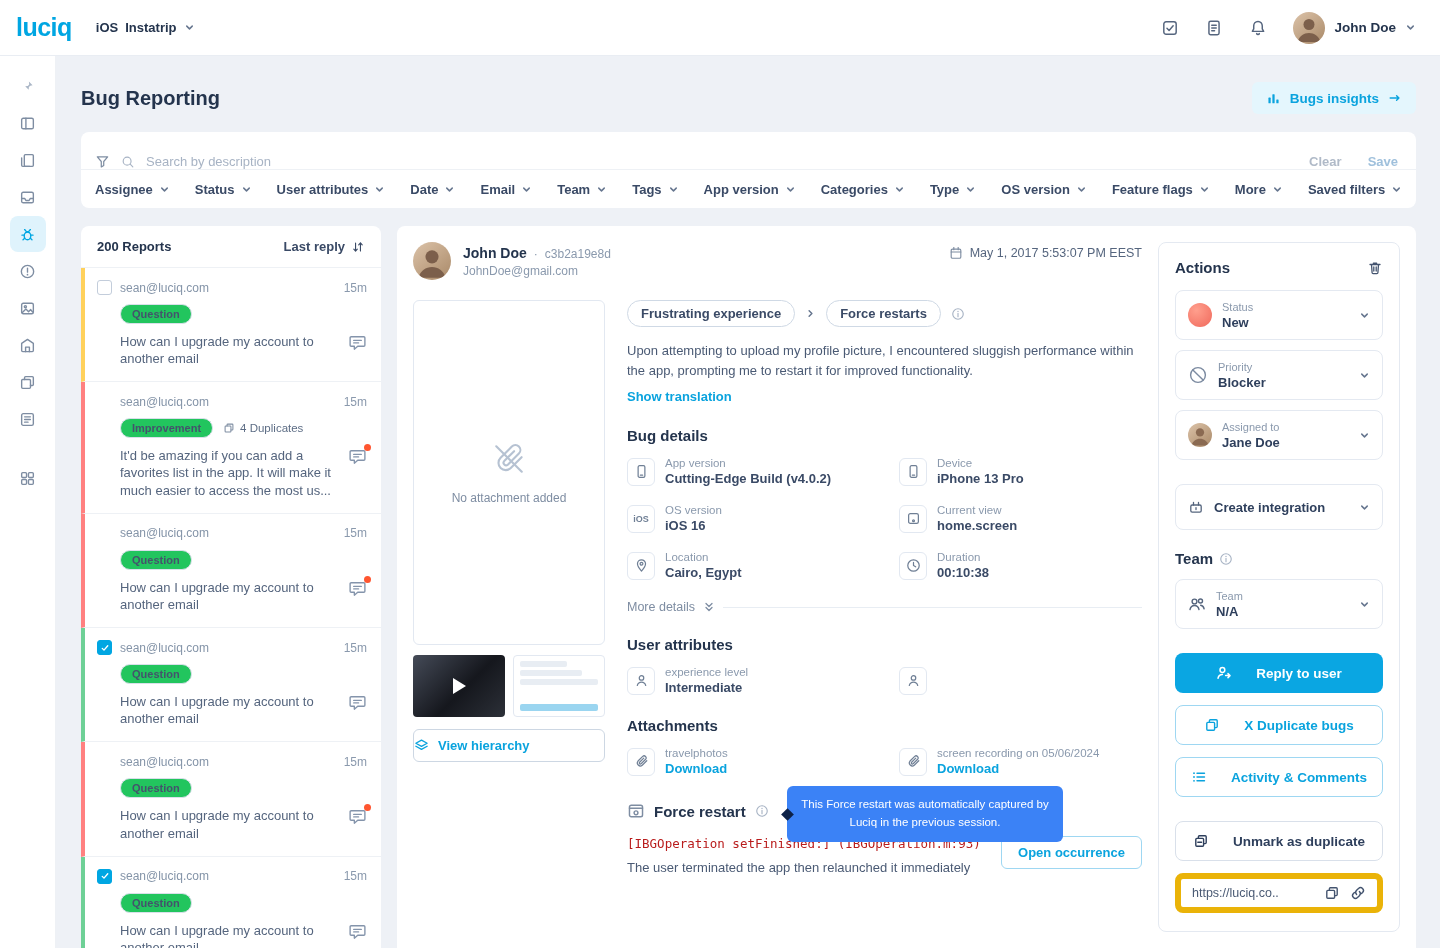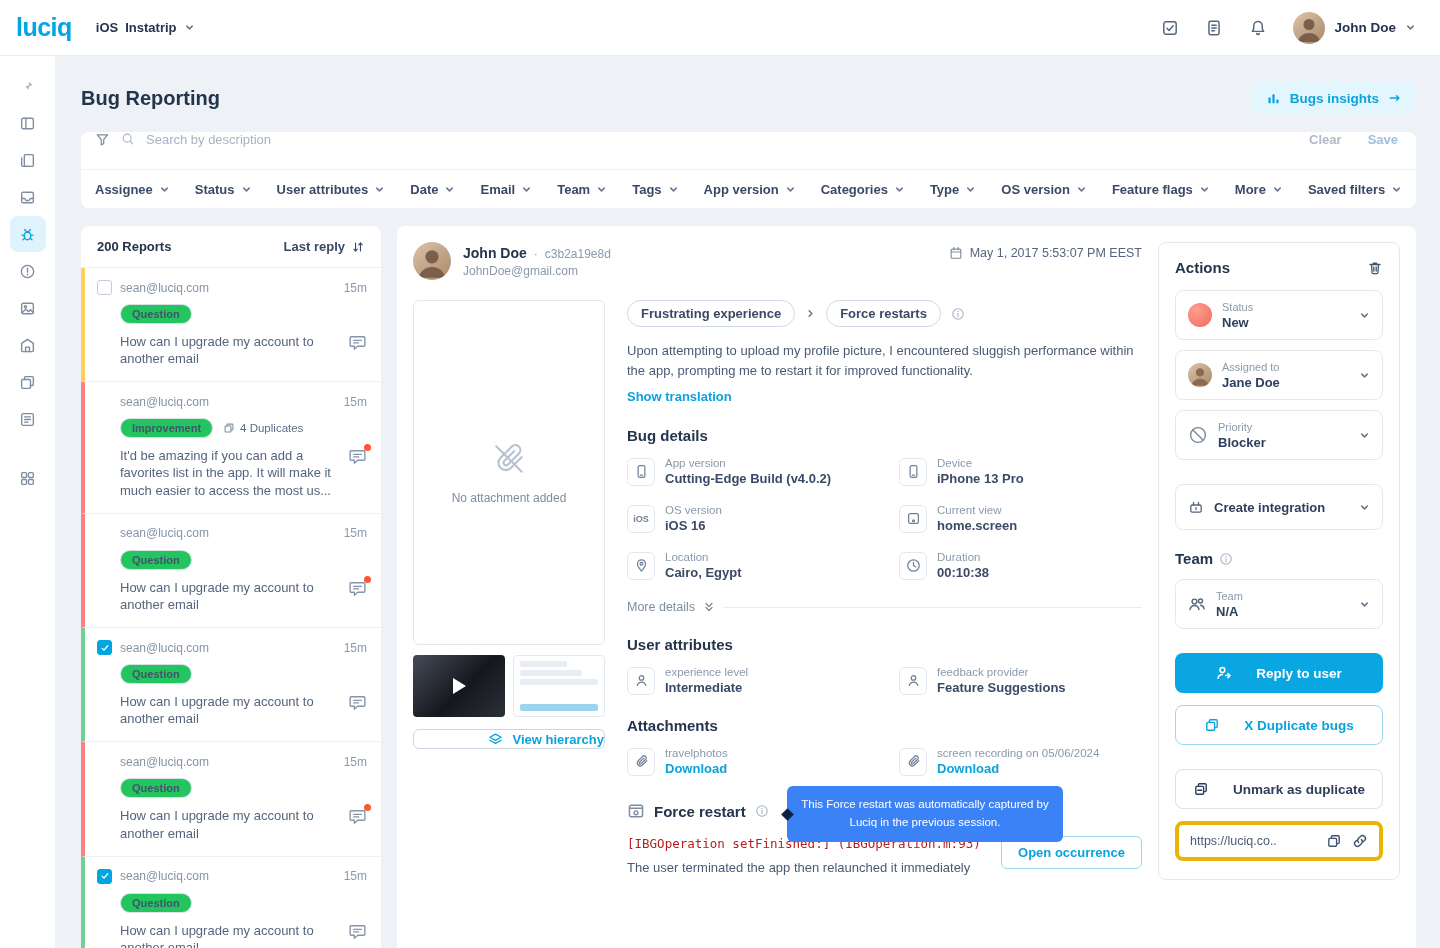--- a/index.html
+++ b/index.html
@@ -36,21 +36,21 @@
 .content{flex:1;padding:0 24px 0 25px;overflow:hidden}
 
 
 .page-head{display:flex;align-items:center;justify-content:space-between;padding:26px 0 18px}
 .page-title{font-size:20px;font-weight:700;color:#24344d}
 .insights-btn{display:flex;align-items:center;gap:9px;background:#e4f6fd;border:none;border-radius:6px;height:32px;padding:0 14px;color:#0aa3de;font-size:13.5px;font-weight:700;cursor:pointer}
 .insights-btn svg{width:15px;height:15px}
 
 
 .sf-card{background:#fff;border-radius:8px;margin-bottom:18px}
-.search-row{height:38px;display:flex;align-items:flex-start;padding:0 14px;gap:11px;border-bottom:1px solid #eef1f5}
+.search-row{height:38px;display:flex;align-items:flex-end;padding:0 14px;gap:11px;border-bottom:1px solid #eef1f5}
 .funnel{width:15px;height:15px;color:#7e8da2;cursor:pointer;flex:none}
 .mag{width:14px;height:14px;color:#a7b3c4;flex:none}
 .search-input{flex:1;border:none;outline:none;font-size:13px;color:#3a4a66;background:transparent}
 .search-input::placeholder{color:#a7b3c4}
 .search-actions{display:flex;gap:26px;padding-right:4px}
 .clear-btn{background:none;border:none;font-size:13px;color:#b0bac8;font-weight:600;cursor:pointer}
 .save-btn{background:none;border:none;font-size:13px;color:#9fc0dc;font-weight:600;cursor:pointer}
 .filter-row{height:38px;display:flex;align-items:center;padding:0 14px;gap:25px}
 .filter-chip{display:flex;align-items:center;gap:6px;font-size:13px;font-weight:600;color:#3a4a66;cursor:pointer;white-space:nowrap}
 .saved-filters{margin-left:auto}
@@ -100,21 +100,21 @@
 .thumbs{display:flex;gap:8px;margin-top:10px}
 .thumb{width:92px;height:62px;border-radius:4px;overflow:hidden;position:relative;cursor:pointer;flex:none}
 .thumb-video{background:linear-gradient(135deg,#454b58,#15171d 55%,#2c3038)}
 .play{position:absolute;inset:0;display:flex;align-items:center;justify-content:center;gap:0}
 .play-tri{width:0;height:0;border-left:13px solid #fff;border-top:8px solid transparent;border-bottom:8px solid transparent}
 .thumb-shot{background:#fff;border:1px solid #e2e8f1;padding:5px 6px;display:flex;flex-direction:column;gap:3px}
 .shot-bar{height:6px;background:#e8edf3;border-radius:2px}
 .shot-bar.w60{width:60%}
 .shot-bar.w80{width:80%}
 .shot-foot{height:7px;background:#9ad5f0;border-radius:2px;margin-top:auto}
-.vh-btn{margin-top:12px;width:100%;height:20px;border:1px solid #cdd7e3;background:#fff;border-radius:6px;display:flex;align-items:center;justify-content:flex-end;gap:9px;color:#0aa3de;font-size:13px;font-weight:700;cursor:pointer}
+.vh-btn{margin-top:12px;width:100%;height:33px;border:1px solid #cdd7e3;background:#fff;border-radius:6px;display:flex;align-items:center;justify-content:flex-start;gap:9px;color:#0aa3de;font-size:13px;font-weight:700;cursor:pointer}
 .vh-btn svg{width:15px;height:15px;flex:none}
 
 .d-right{flex:1;min-width:0}
 .chip-row{display:flex;align-items:center;gap:10px}
 .cat-chip{border:1px solid #cfd9e5;border-radius:14px;padding:5px 13px;font-size:13px;font-weight:600;color:#3a4a66;background:#fff;cursor:pointer;white-space:nowrap}
 .chip-sep{width:11px;height:11px;color:#65758e;flex:none}
 .info-i{width:14px;height:14px;color:#a7b3c4;cursor:pointer;flex:none}
 .d-desc{margin-top:14px;font-size:13px;line-height:1.5;color:#4a5a74;max-width:515px}
 .translate-link{display:inline-block;margin-top:9px;font-size:13px;color:#0aa3de;font-weight:600;cursor:pointer}
 .sec-title{font-size:15px;font-weight:700;color:#24344d;margin-top:22px}
@@ -155,21 +155,21 @@
 .prohibit{width:20px;height:20px;color:#7b8aa0;flex:none}
 .people{width:18px;height:18px;color:#55657e;flex:none}
 .create-tile{margin-top:24px;font-size:13px;font-weight:700;color:#2e3f5c;height:46px}
 .create-tile svg.lead{width:16px;height:16px;color:#55657e;flex:none}
 .team-head{display:flex;align-items:center;gap:6px;margin:20px 0 12px}
 .btn{width:100%;height:40px;border-radius:8px;display:flex;align-items:center;justify-content:center;gap:24px;font-size:13.5px;font-weight:700;cursor:pointer;margin-bottom:12px}
 .btn svg{width:16px;height:16px;flex:none}
 .btn-primary{background:#0aa6e2;border:none;color:#fff;margin-top:24px}
 .btn-blue{background:#fff;border:1px solid #9ed7f2;color:#0aa3de}
 .btn-gray{background:#fff;border:1px solid #d9e0ea;color:#2e3f5c;margin-top:24px}
-.url-box{display:flex;align-items:center;border:4px solid #eab308;border-radius:8px;height:40px;padding:13px 11px;gap:10px}
+.url-box{display:flex;align-items:center;border:6px solid #eab308;border-radius:8px;height:40px;padding:13px 11px;gap:10px}
 .url-text{flex:1;font-size:12.5px;color:#4a5a74;white-space:nowrap;overflow:hidden}
 .url-box .ubtn{width:16px;height:16px;color:#44546f;cursor:pointer;flex:none}
 </style>
 </head>
 <body>
 
 <header class="topbar">
   <div class="tb-left">
     <div class="logo">
       <span class="logo-text">luciq</span>
@@ -751,24 +751,20 @@
       <div class="d-value">Intermediate</div>
     </div>
   </div>
                   <div class="dcell">
     <span class="d-icon">
                       <svg class="icon-svg" viewBox="0 0 16 16">
                         <circle cx="8" cy="5.3" r="2.4"></circle>
                         <path d="M3.5 13.3c.7-2.2 2.4-3.5 4.5-3.5s3.8 1.3 4.5 3.5"></path>
                       </svg>
                     </span>
-    <div class="tile-main">
-      <div class="d-label">feedback provider</div>
-      <div class="d-value">Feature Suggestions</div>
-    </div>
   </div>
                 </div>
 
               <h2 class="sec-title">Attachments</h2>
               <div class="dgrid">
                   <div class="dcell">
     <span class="d-icon">
                       <svg class="icon-svg" viewBox="0 0 16 16">
                         <path d="M13.6 7.2 8.8 12a3.2 3.2 0 0 1-4.5-4.5l5-5a2.2 2.2 0 0 1 3.1 3.1L7.6 10.4a1.1 1.1 0 0 1-1.6-1.6l4.4-4.4"></path>
                       </svg>
@@ -836,45 +832,45 @@
             <div class="tile-main">
               <div class="tile-label">Status</div>
               <div class="tile-value">New</div>
             </div>
             <svg class="chev" viewBox="0 0 12 12">
                 <path d="M3 4.5l3 3 3-3"></path>
               </svg>
           </div>
 
           <div class="tile">
+            <span class="prohibit">
+                <svg class="icon-svg" viewBox="0 0 20 20" style="stroke-width:1.4">
+                  <circle cx="10" cy="10" r="7.4"></circle>
+                  <path d="M4.9 4.9l10.2 10.2"></path>
+                </svg>
+              </span>
+            <div class="tile-main">
+              <div class="tile-label">Priority</div>
+              <div class="tile-value">Blocker</div>
+            </div>
+            <svg class="chev" viewBox="0 0 12 12">
+                <path d="M3 4.5l3 3 3-3"></path>
+              </svg>
+          </div>
+
+          <div class="tile">
             <span class="avatar a-avatar">
                 <svg viewBox="0 0 32 32">
                   <circle cx="16" cy="12.5" r="5.5" fill="#8a6a52"></circle>
                   <path d="M4.5 30c1.8-6 6.3-9 11.5-9s9.7 3 11.5 9z" fill="#8a6a52"></path>
                 </svg>
               </span>
             <div class="tile-main">
               <div class="tile-label">Assigned to</div>
               <div class="tile-value">Jane Doe</div>
-            </div>
-            <svg class="chev" viewBox="0 0 12 12">
-                <path d="M3 4.5l3 3 3-3"></path>
-              </svg>
-          </div>
-
-          <div class="tile">
-            <span class="prohibit">
-                <svg class="icon-svg" viewBox="0 0 20 20" style="stroke-width:1.4">
-                  <circle cx="10" cy="10" r="7.4"></circle>
-                  <path d="M4.9 4.9l10.2 10.2"></path>
-                </svg>
-              </span>
-            <div class="tile-main">
-              <div class="tile-label">Priority</div>
-              <div class="tile-value">Blocker</div>
             </div>
             <svg class="chev" viewBox="0 0 12 12">
                 <path d="M3 4.5l3 3 3-3"></path>
               </svg>
           </div>
 
           <div class="tile create-tile">
             <svg class="icon-svg lead" viewBox="0 0 16 16">
                 <rect x="2.8" y="6" width="10.4" height="7.2" rx="1.4"></rect>
                 <path d="M5.5 6V3.4M10.5 6V3.4M8 8.6v2"></path>
@@ -923,20 +919,29 @@
           </button>
 
           <button class="btn btn-blue">
             <svg class="icon-svg" viewBox="0 0 16 16" style="stroke-width:1.4">
                 <rect x="2.8" y="5.4" width="7.8" height="7.8" rx="1"></rect>
                 <path d="M5.4 5.4V3.8a1 1 0 0 1 1-1h5.8a1 1 0 0 1 1 1v5.8a1 1 0 0 1-1 1h-1.6"></path>
               </svg>
             <span>X Duplicate bugs</span>
           </button>
 
+          <button class="btn btn-blue">
+            <svg class="icon-svg" viewBox="0 0 16 16" style="stroke-width:1.4">
+                <path d="M6 4.2h7.5M6 8h7.5M6 11.8h7.5"></path>
+                <circle cx="3" cy="4.2" r=".9" fill="currentColor" stroke="none"></circle>
+                <circle cx="3" cy="8" r=".9" fill="currentColor" stroke="none"></circle>
+                <circle cx="3" cy="11.8" r=".9" fill="currentColor" stroke="none"></circle>
+              </svg>
+            <span>Activity &amp; Comments</span>
+          </button>
 
           <button class="btn btn-gray">
             <svg class="icon-svg" viewBox="0 0 16 16" style="stroke-width:1.4">
                 <rect x="2.8" y="5.4" width="7.8" height="7.8" rx="1"></rect>
                 <path d="M5.4 5.4V3.8a1 1 0 0 1 1-1h5.8a1 1 0 0 1 1 1v5.8a1 1 0 0 1-1 1h-1.6M4.8 9.3h3.8"></path>
               </svg>
             <span>Unmark as duplicate</span>
           </button>
 
           <div class="url-box">

